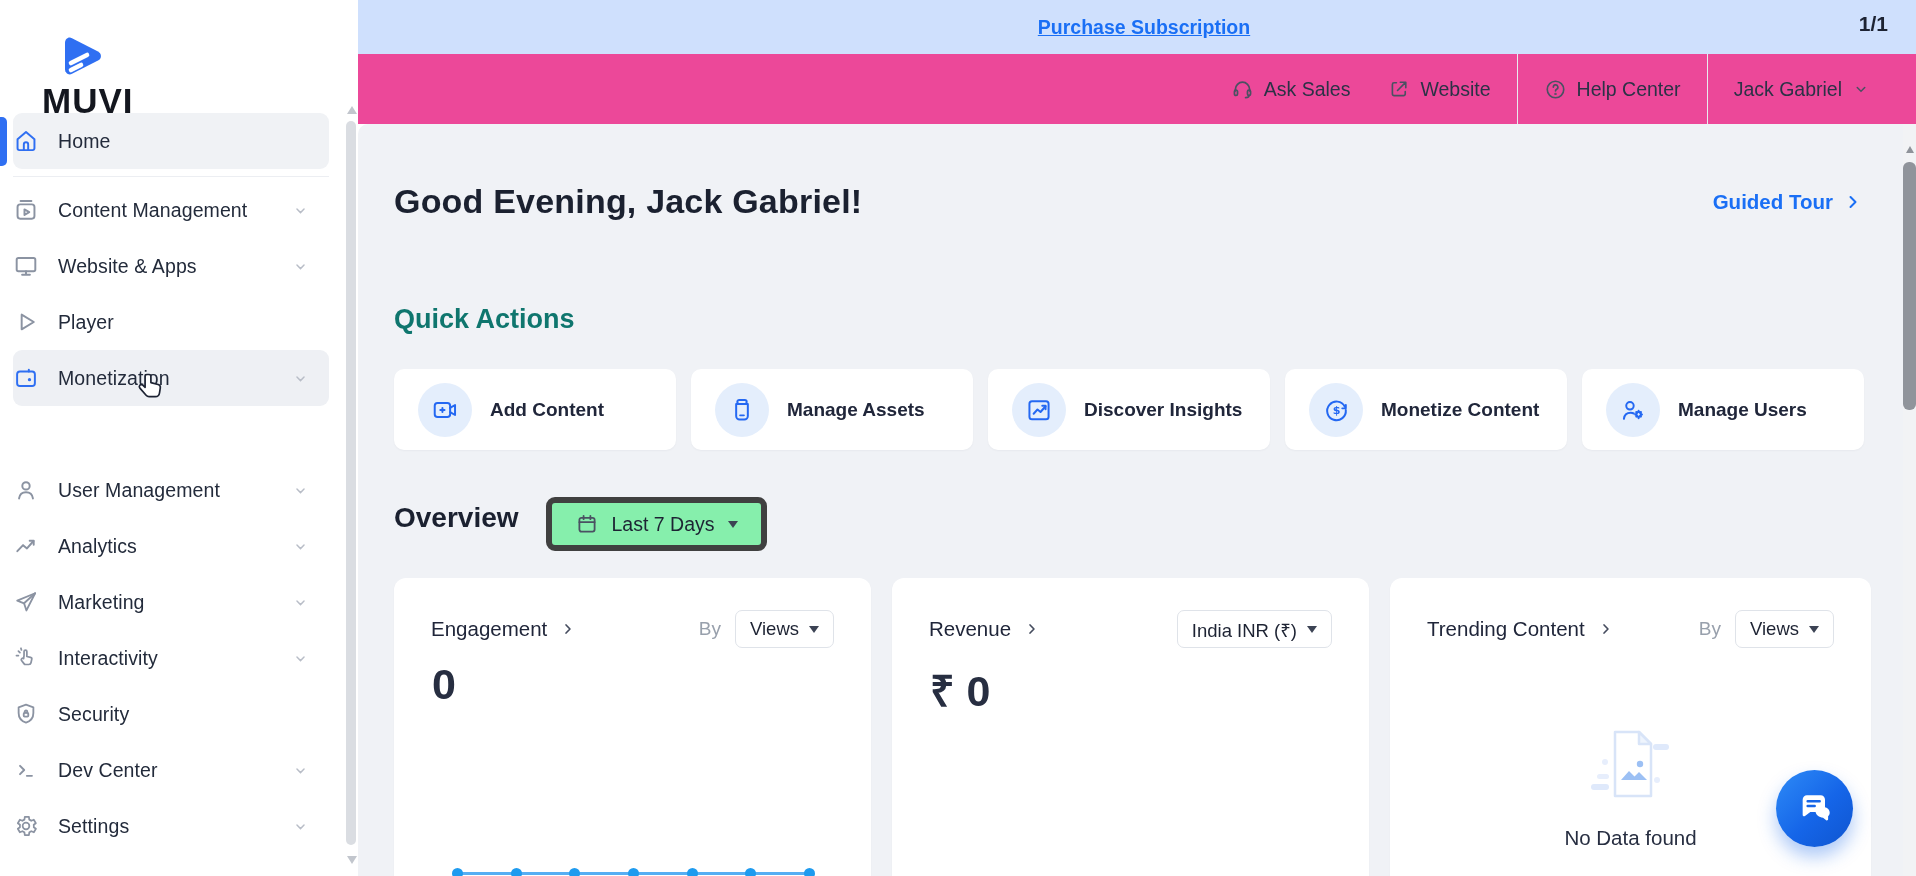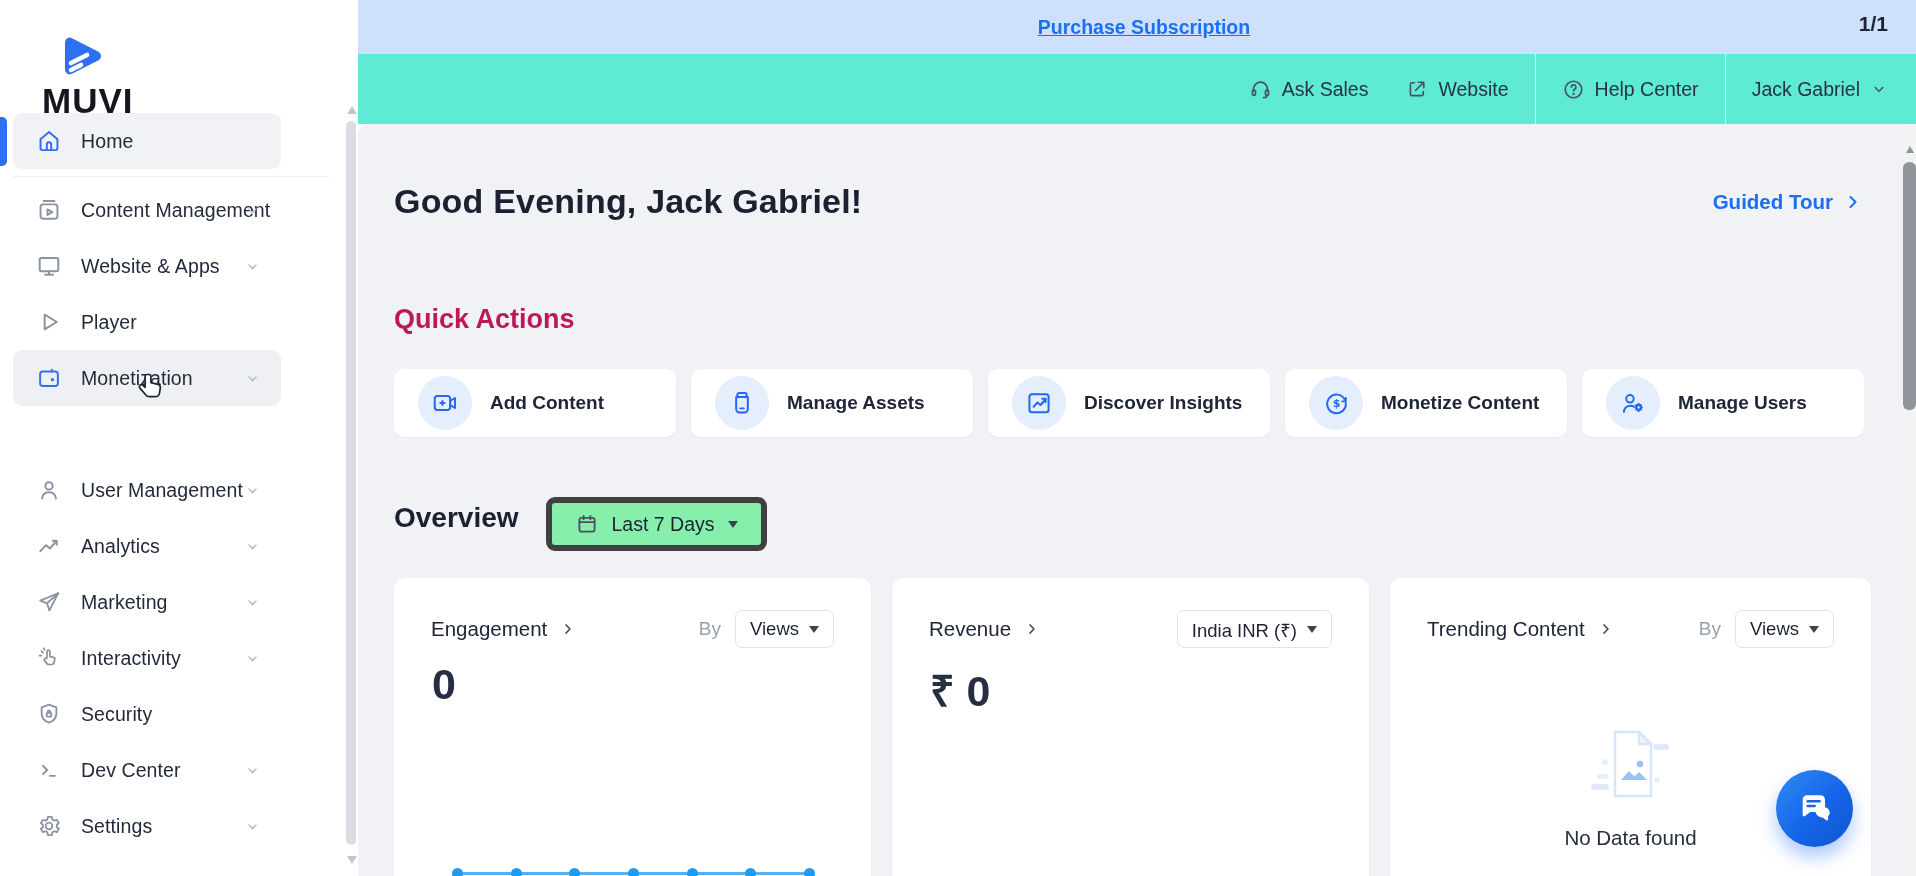--- a/index.html
+++ b/index.html
@@ -4,22 +4,22 @@
 <style>
   html,body{margin:0;padding:0;background:#e8eaee;}
   .stage{position:relative;width:1916px;height:876px;overflow:hidden;background:#fff;
          font-family:"Liberation Sans",sans-serif;color:#222a3a;}
   svg{display:block}
   
   .sidebar{position:absolute;left:0;top:0;width:358px;height:876px;background:#fff;z-index:5;}
   .logo-row{position:absolute;left:28px;top:33px;display:flex;align-items:center;flex-direction:column;}
   .logo-mark{width:48px;height:48px;}
   .logo-text{margin-left:14px;font-size:35px;font-weight:bold;letter-spacing:1px;color:#14171f;}
-  .nav-item{position:absolute;left:13px;width:268px;height:56px;border-radius:9px;
-            display:flex;align-items:center;padding-left:23px;box-sizing:border-box;cursor:pointer;}
+  .nav-item{position:absolute;left:13px;width:316px;height:56px;border-radius:9px;
+            display:flex;align-items:center;box-sizing:border-box;cursor:pointer;}
   .nav-item .mi{width:26px;height:26px;color:#8b93a2;flex:0 0 26px;}
   .nav-item .lbl{margin-left:19px;font-size:19.5px;color:#232b3b;font-weight:500;letter-spacing:.1px;}
   .nav-item .chev{position:absolute;right:20px;color:#b8bdc7;}
   .nav-item.active{background:#f0f2f5;}
   .nav-item.active .mi{color:#2f6ff2;}
   .nav-item.hovered{background:#eef0f4;}
   .nav-item.hovered .mi{color:#2f6ff2;}
   .notch{position:absolute;left:0;top:117px;width:7px;height:49px;background:#2f6ff2;border-radius:0 5px 5px 0;z-index:6;}
   .nav-divider{position:absolute;left:13px;top:176px;width:316px;height:1px;background:#eceef2;}
   .side-scroll-thumb{position:absolute;left:346px;top:121px;width:10px;height:724px;background:#dadde2;border-radius:5px;}
@@ -27,36 +27,36 @@
      border-left:5px solid transparent;border-right:5px solid transparent;border-bottom:8px solid #c2c6cd;}
   .side-scroll-down{position:absolute;left:347px;top:856px;width:0;height:0;
      border-left:5px solid transparent;border-right:5px solid transparent;border-top:8px solid #c2c6cd;}
   
   .banner{position:absolute;left:358px;top:0;width:1558px;height:54px;background:#cfe0fd;
           display:flex;align-items:center;justify-content:center;z-index:4;}
   .banner-msg{font-size:19.5px;color:#2b7bf3;}
   .banner-link{font-size:19.5px;color:#1a6ff5;font-weight:bold;text-decoration:underline;margin-left:14px;cursor:pointer;}
   .banner-pager{position:absolute;right:28px;top:12px;font-size:21px;font-weight:bold;color:#1d2333;}
   
-  .topbar{position:absolute;left:358px;top:54px;width:1558px;height:70px;background:#5eead4;z-index:4;
-          display:flex;align-items:center;justify-content:flex-end;padding-right:18px;box-sizing:border-box;}
+  .topbar{position:absolute;left:358px;top:54px;width:1558px;height:70px;background:#ec4899;z-index:4;
+          display:flex;align-items:center;justify-content:flex-end;padding-right:36px;box-sizing:border-box;}
   .topbar .h-item{display:flex;align-items:center;font-size:19.5px;color:#2b3246;cursor:pointer;white-space:nowrap;}
   .topbar .h-item svg{margin-right:10px;color:#4a5162;}
   .h-sep{width:1px;height:70px;background:#e8eaee;margin:0 26px;}
   .h-gap{width:38px;}
   .user-chev{margin-left:10px;color:#4a5162;}
   
   .content{position:absolute;left:358px;top:124px;width:1545px;height:752px;background:#f0f2f6;border-top-left-radius:10px;}
   .greeting{position:absolute;left:36px;top:58px;font-size:34px;font-weight:bold;color:#1b2130;letter-spacing:.2px;}
   .guided{position:absolute;right:40px;top:66px;display:flex;align-items:center;cursor:pointer;}
   .guided .gt-lbl{font-size:20.5px;font-weight:bold;color:#1a6ff5;}
   .guided svg{margin-left:10px;color:#1a6ff5;}
-  .qa-heading{position:absolute;left:36px;top:180px;font-size:27px;font-weight:bold;color:#be185d;}
+  .qa-heading{position:absolute;left:36px;top:180px;font-size:27px;font-weight:bold;color:#0f766e;}
   .qa-row{position:absolute;left:36px;top:245px;display:flex;gap:15px;}
-  .qa-card{width:282px;height:68px;background:#fff;border-radius:10px;display:flex;align-items:center;
+  .qa-card{width:282px;height:81px;background:#fff;border-radius:10px;display:flex;align-items:center;
            padding-left:24px;box-sizing:border-box;cursor:pointer;box-shadow:0 1px 2px rgba(20,30,60,.04);}
   .qa-circ{width:54px;height:54px;border-radius:50%;background:#e4eefc;display:flex;align-items:center;justify-content:center;}
   .qa-circ svg{width:28px;height:28px;color:#2468f2;}
   .qa-lbl{margin-left:18px;font-size:19px;font-weight:bold;color:#20263a;}
   .ov-heading{position:absolute;left:36px;top:378px;font-size:28px;font-weight:bold;color:#1b2130;}
   .range-pill{position:absolute;left:188px;top:373px;width:221px;height:54px;background:#86efac;border:6px solid #404040;
               border-radius:9px;display:flex;align-items:center;justify-content:center;cursor:pointer;box-sizing:border-box;}
   .range-pill svg.cal{width:24px;height:24px;color:#4a5162;}
   .range-lbl{margin:0 14px 0 13px;font-size:19.5px;color:#1d2333;}
   

